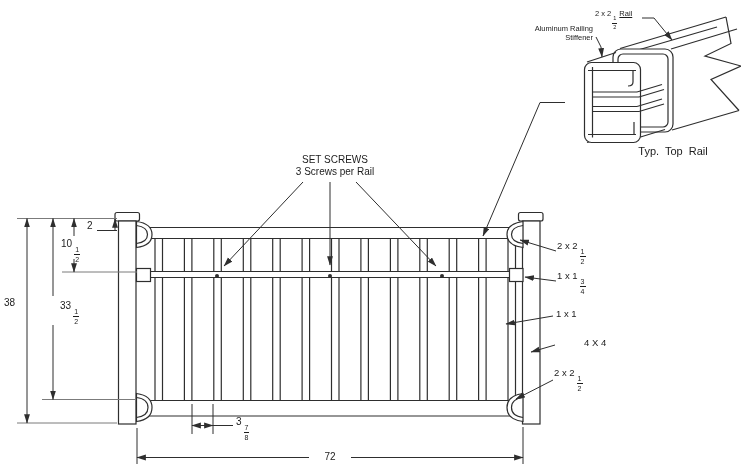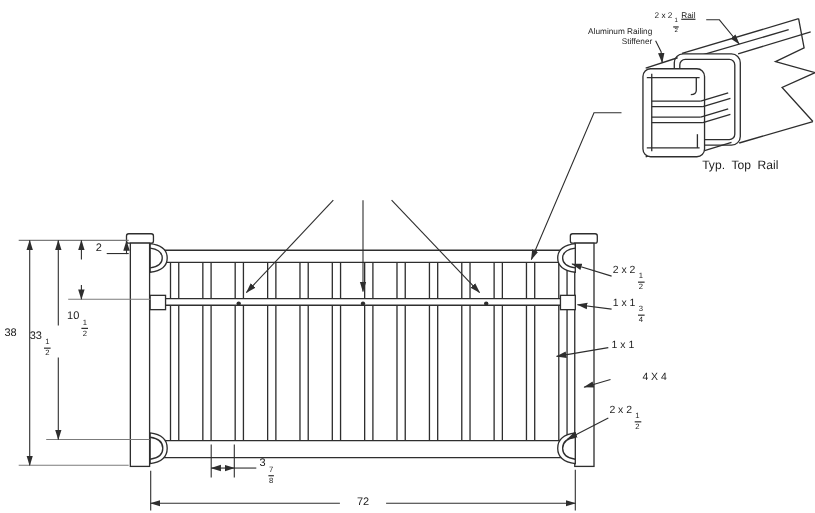--- a/index.html
+++ b/index.html
@@ -171,29 +171,33 @@
       <line x1="592.5" y1="97" x2="639" y2="97"></line>
       <line x1="639" y1="97" x2="664" y2="89.5"></line>
       <line x1="592.5" y1="106.5" x2="637" y2="106.5"></line>
       <line x1="637" y1="106.5" x2="662" y2="99"></line>
       <line x1="592.5" y1="111.5" x2="639" y2="111.5"></line>
       <line x1="639" y1="111.5" x2="664" y2="104"></line>
       <line x1="640.5" y1="137" x2="665" y2="129.5"></line>
     </g>
   </svg>
 
+  <div class="lbl f10 center" style="left:245px;top:154px;width:180px;">
+    <div>SET SCREWS</div>
+    <div>3 Screws per Rail</div>
+  </div>
 
   <div class="lbl f10" style="left:4px;top:297px;">38</div>
 
-  <div class="lbl f10" style="left:27px;top:300px;"><span>33</span><span class="frac">
-        <span class="fnum">1</span>
-        <span class="fden">2</span>
-      </span></div>
-
-  <div class="lbl f10" style="left:61px;top:238px;margin-top:44px;"><span>10</span><span class="frac">
+  <div class="lbl f10" style="left:27px;top:300px;padding-left:33px;"><span>33</span><span class="frac">
+        <span class="fnum">1</span>
+        <span class="fden">2</span>
+      </span></div>
+
+  <div class="lbl f10" style="left:61px;top:238px;"><span>10</span><span class="frac">
         <span class="fnum">1</span>
         <span class="fden">2</span>
       </span></div>
 
   <div class="lbl f10" style="left:87px;top:220px;">2</div>
 
   <div class="lbl f10" style="left:236px;top:416px;"><span>3</span><span class="frac">
         <span class="fnum">7</span>
         <span class="fden">8</span>
       </span></div>

